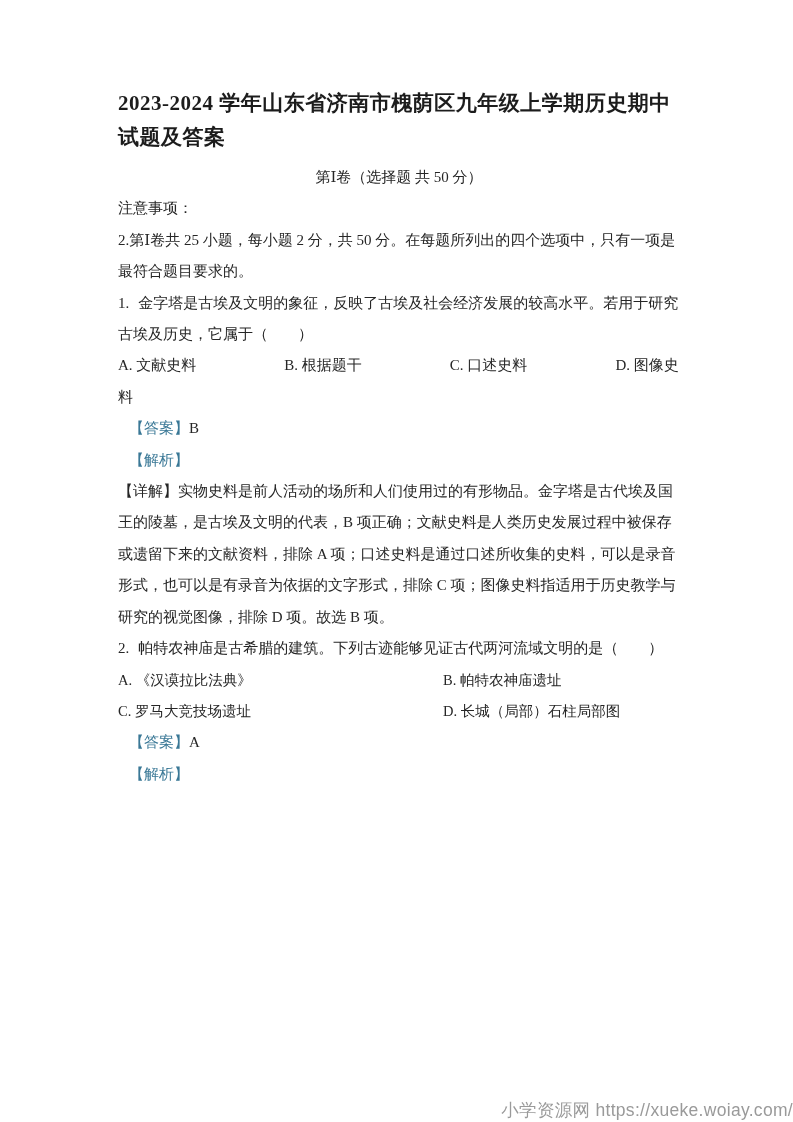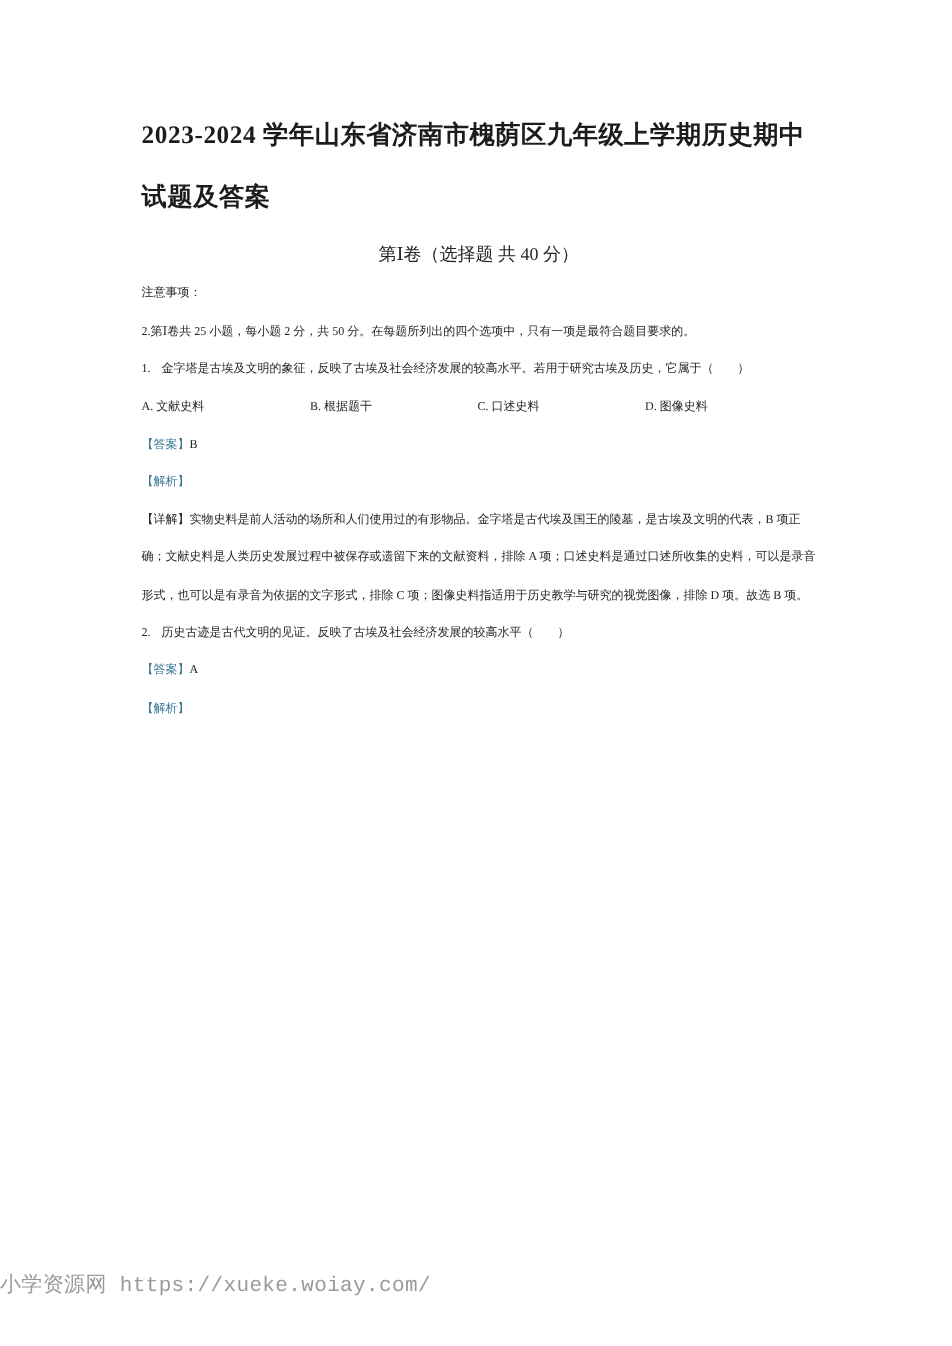--- a/index.html
+++ b/index.html
@@ -19,75 +19,81 @@
     position: absolute;
     inset: 0;
     box-sizing: border-box;
     padding: 86px 113px 0 118px;
     background: #ffffff;
   }
   .title {
     margin: 0;
     font-size: 21px;
     font-weight: bold;
-    line-height: 52px;
+    line-height: 34px;
     color: #1c1c1c;
     letter-spacing: 0.5px;
   }
   .section-header {
     margin: 8px 0 0 0;
     text-align: center;
     font-size: 15px;
     line-height: 31.4px;
   }
   .line {
     margin: 0;
-    font-size: 10px;
+    font-size: 15px;
     line-height: 31.4px;
   }
   .qnum { margin-right: 9px; }
   .osp { display: inline-block; width: 88px; height: 1px; }
   .options-grid {
     display: grid;
     grid-template-columns: 325px 1fr;
     font-size: 14.5px;
     line-height: 31.4px;
   }
-  .blue { color: #3a7896; }
+  .blue { color: #3a7896; margin-left: 11px; }
   .footer {
     position: absolute;
     left: 0;
-    top: 1058px;
+    top: 1098px;
     width: 100%;
-    text-align: left;
-    font-family: Liberation Mono, monospace;
+    text-align: right;
+    font-family: Liberation Sans, sans-serif;
     font-size: 17.5px;
     color: #9a9a9a;
     letter-spacing: 0.3px;
   }
 </style>
 </head>
 <body>
 
 <div class="page">
 
   <h1 class="title">2023-2024 学年山东省济南市槐荫区九年级上学期历史期中试题及答案</h1>
 
-  <div class="section-header">第Ⅰ卷（选择题 共 40 分）</div>
+  <div class="section-header">第Ⅰ卷（选择题 共 50 分）</div>
 
   <p class="line">注意事项：</p>
   <p class="line">2.第Ⅰ卷共 25 小题，每小题 2 分，共 50 分。在每题所列出的四个选项中，只有一项是最符合题目要求的。</p>
 
   <p class="line"><span class="qnum">1.</span><span>金字塔是古埃及文明的象征，反映了古埃及社会经济发展的较高水平。若用于研究古埃及历史，它属于（　　）</span></p>
   <p class="line"><span>A. 文献史料</span><span class="osp"></span><span>B. 根据题干</span><span class="osp"></span><span>C. 口述史料</span><span class="osp"></span><span>D. 图像史料</span></p>
   <p class="line"><span class="blue">【答案】</span><span>B</span></p>
   <p class="line"><span class="blue">【解析】</span></p>
   <p class="line"><span>【详解】</span><span>实物史料是前人活动的场所和人们使用过的有形物品。金字塔是古代埃及国王的陵墓，是古埃及文明的代表，B 项正确；文献史料是人类历史发展过程中被保存或遗留下来的文献资料，排除 A 项；口述史料是通过口述所收集的史料，可以是录音形式，也可以是有录音为依据的文字形式，排除 C 项；图像史料指适用于历史教学与研究的视觉图像，排除 D 项。故选 B 项。</span></p>
 
-  <p class="line"><span class="qnum">2.</span><span>历史古迹是古代文明的见证。反映了古埃及社会经济发展的较高水平（　　）</span></p>
+  <p class="line"><span class="qnum">2.</span><span>帕特农神庙是古希腊的建筑。下列古迹能够见证古代两河流域文明的是（　　）</span></p>
+  <div class="options-grid">
+    <span>A. 《汉谟拉比法典》</span>
+    <span>B. 帕特农神庙遗址</span>
+    <span>C. 罗马大竞技场遗址</span>
+    <span>D. 长城（局部）石柱局部图</span>
+  </div>
   <p class="line"><span class="blue">【答案】</span><span>A</span></p>
   <p class="line"><span class="blue">【解析】</span></p>
 
 
   <div class="footer">
     <span>小学资源网 https://xueke.woiay.com/</span>
   </div>
 
 </div>
 

